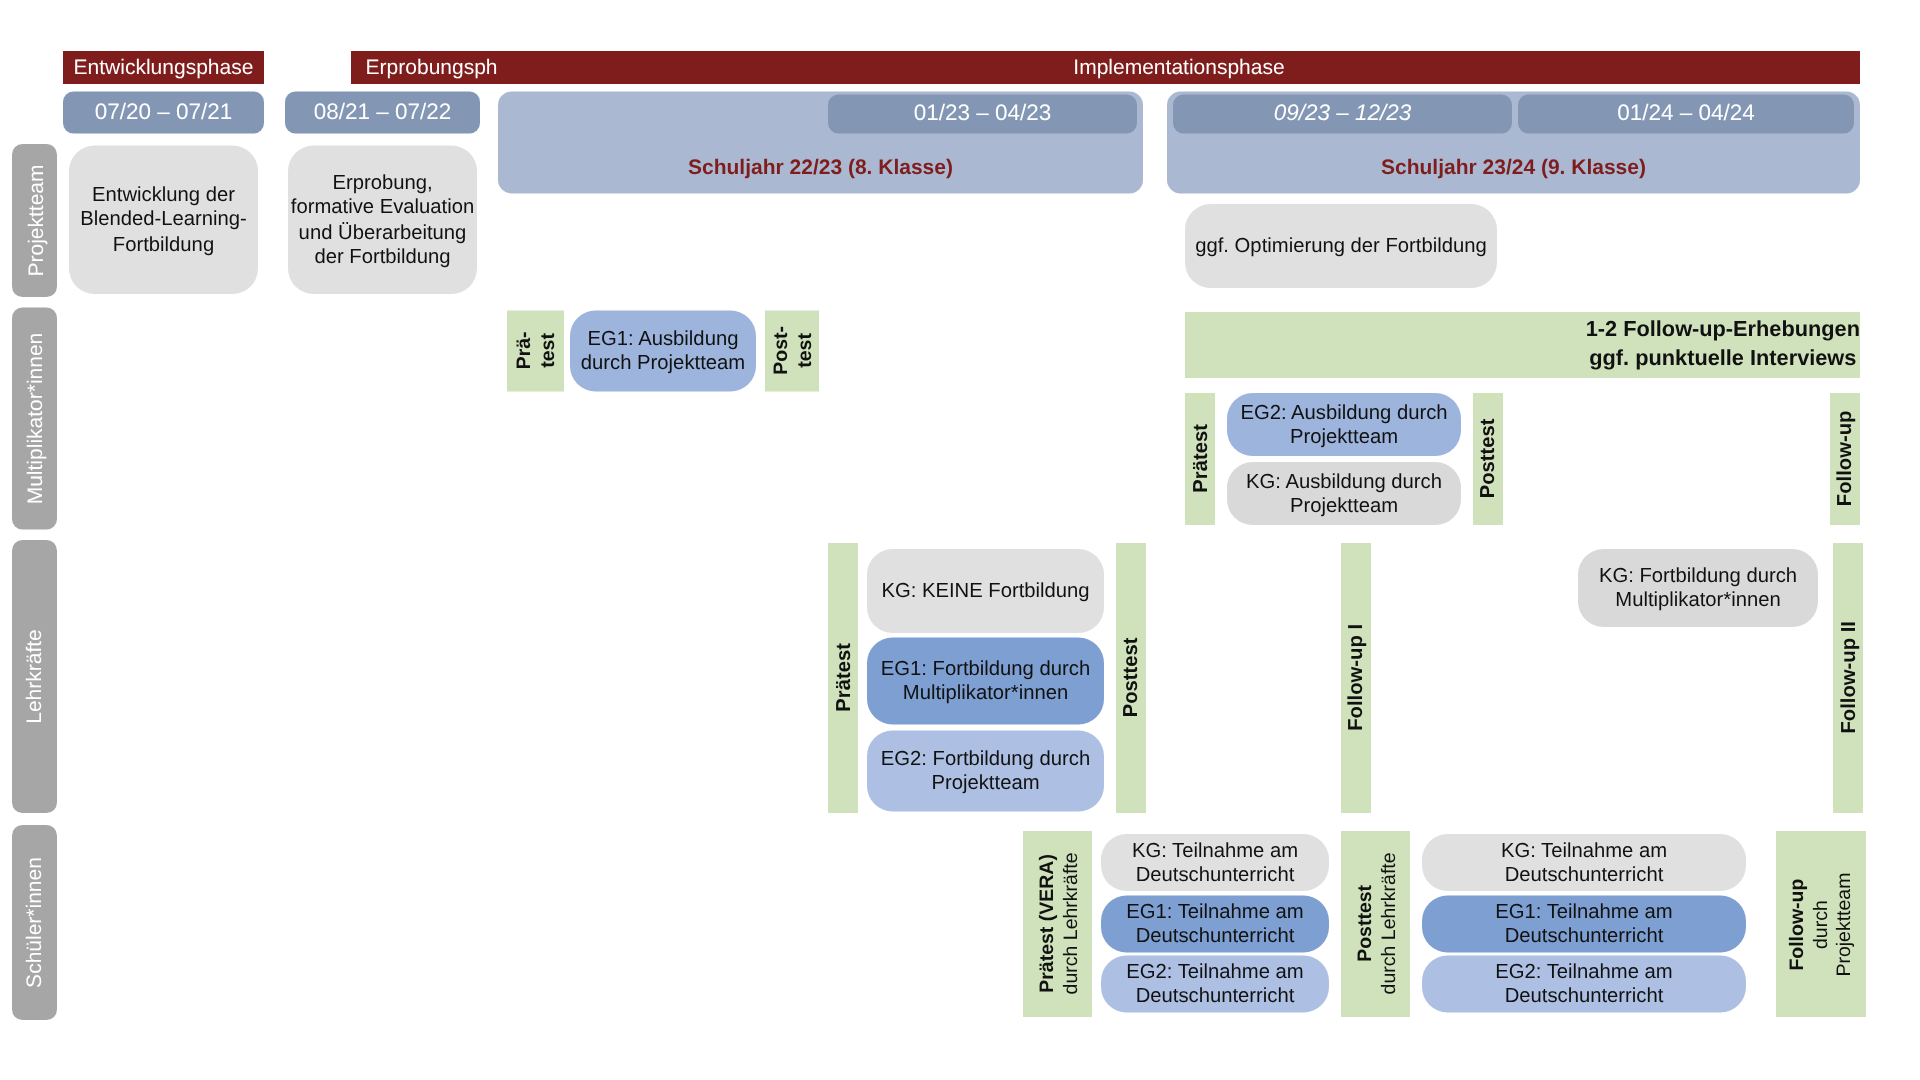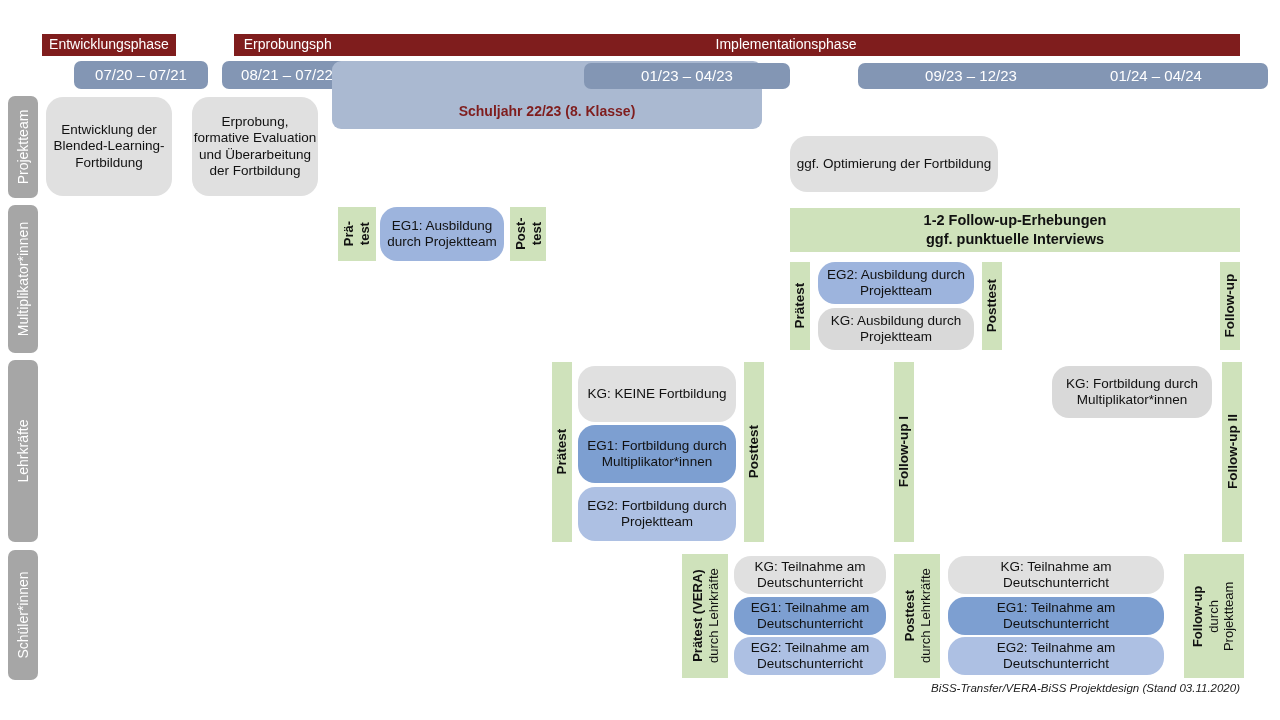--- a/index.html
+++ b/index.html
@@ -16,21 +16,21 @@
 
   
   .phase-hdr{
     background:#7f1d1d;color:#ffffff;
     display:flex;align-items:center;justify-content:center;
     font-size:14px;line-height:1.1;text-align:center;
   }
   .period{
     background:#8396b4;color:#ffffff;border-radius:7px;
     display:flex;align-items:center;justify-content:center;
-    font-size:15px;line-height:1.1;text-align:center;margin-left:32px;
+    font-size:15px;line-height:1.1;text-align:center;
   }
   .schuljahr-wrap{
     background:#aab9d1;border-radius:9px;
   }
   .schuljahr-label{
     color:#7f1d1d;font-weight:bold;font-size:14px;
     display:flex;align-items:center;justify-content:center;
     text-align:center;width:100%;height:100%;
   }
   .rowlabel{
@@ -77,21 +77,21 @@
     transform:rotate(-90deg);
     white-space:nowrap;
     font-size:13px;line-height:1.2;text-align:center;
   }
   .vcols .l1{font-weight:bold;}
   .vcols .l2{font-weight:normal;}
   .vcols .l3{font-weight:normal;}
 
   .green-banner{
     background:#cfe2bb;color:#111;
-    display:flex;align-items:center;justify-content:center;
+    display:flex;align-items:center;justify-content:flex-end;
     text-align:center;font-weight:bold;font-size:14.5px;line-height:1.28;
   }
 
   .footnote{
     font-style:italic;font-size:11.5px;color:#222;
     text-align:right;white-space:nowrap;
   }
 </style>
 </head>
 <body>
@@ -103,21 +103,24 @@
   <div class="abs phase-hdr" style="left:332px;top:34px;width:908px;height:22px;">Implementationsphase</div>
 
   <div class="abs period" style="left:42px;top:61px;width:134px;height:28px;">07/20 – 07/21</div>
   <div class="abs period" style="left:190px;top:61px;width:130px;height:28px;">08/21 – 07/22</div>
 
   <div class="abs schuljahr-wrap" style="left:332px;top:61px;width:430px;height:68px;">
     <div class="abs schuljahr-label" style="left:0;top:32px;width:430px;height:36px;">Schuljahr 22/23 (8. Klasse)</div>
   </div>
   <div class="abs period" style="left:552px;top:63px;width:206px;height:26px;">01/23 – 04/23</div>
 
-  <div class="abs period" style="left:826px;top:63px;width:226px;height:26px;">09/23 – 12/23</div>
+  <div class="abs schuljahr-wrap" style="left:778px;top:61px;width:462px;height:68px;">
+    <div class="abs schuljahr-label" style="left:0;top:32px;width:462px;height:36px;">Schuljahr 23/24 (9. Klasse)</div>
+  </div>
+  <div class="abs period" style="left:782px;top:63px;width:226px;height:26px;font-style:italic;">09/23 – 12/23</div>
   <div class="abs period" style="left:1012px;top:63px;width:224px;height:26px;">01/24 – 04/24</div>
 
   <div class="abs rowlabel" style="left:8px;top:96px;width:30px;height:102px;">
     <span>Projektteam</span>
   </div>
   <div class="abs rowlabel" style="left:8px;top:205px;width:30px;height:148px;">
     <span>Multiplikator*innen</span>
   </div>
   <div class="abs rowlabel" style="left:8px;top:360px;width:30px;height:182px;">
     <span>Lehrkräfte</span>
@@ -201,15 +204,14 @@
   <div class="abs box blue-l" style="left:948px;top:637px;width:216px;height:38px;">EG2: Teilnahme am Deutschunterricht</div>
 
   <div class="abs green" style="left:1184px;top:554px;width:60px;height:124px;">
     <div class="vcols">
       <span class="l1">Follow-up</span>
       <span class="l2">durch</span>
       <span class="l3">Projektteam</span>
     </div>
   </div>
 
-  <div class="abs footnote" style="left:640px;top:682px;width:600px;height:16px;">BiSS-Transfer/VERA-BiSS Projektdesign (Stand 03.11.2020)</div>
 
 </div>
 
 </body></html>

